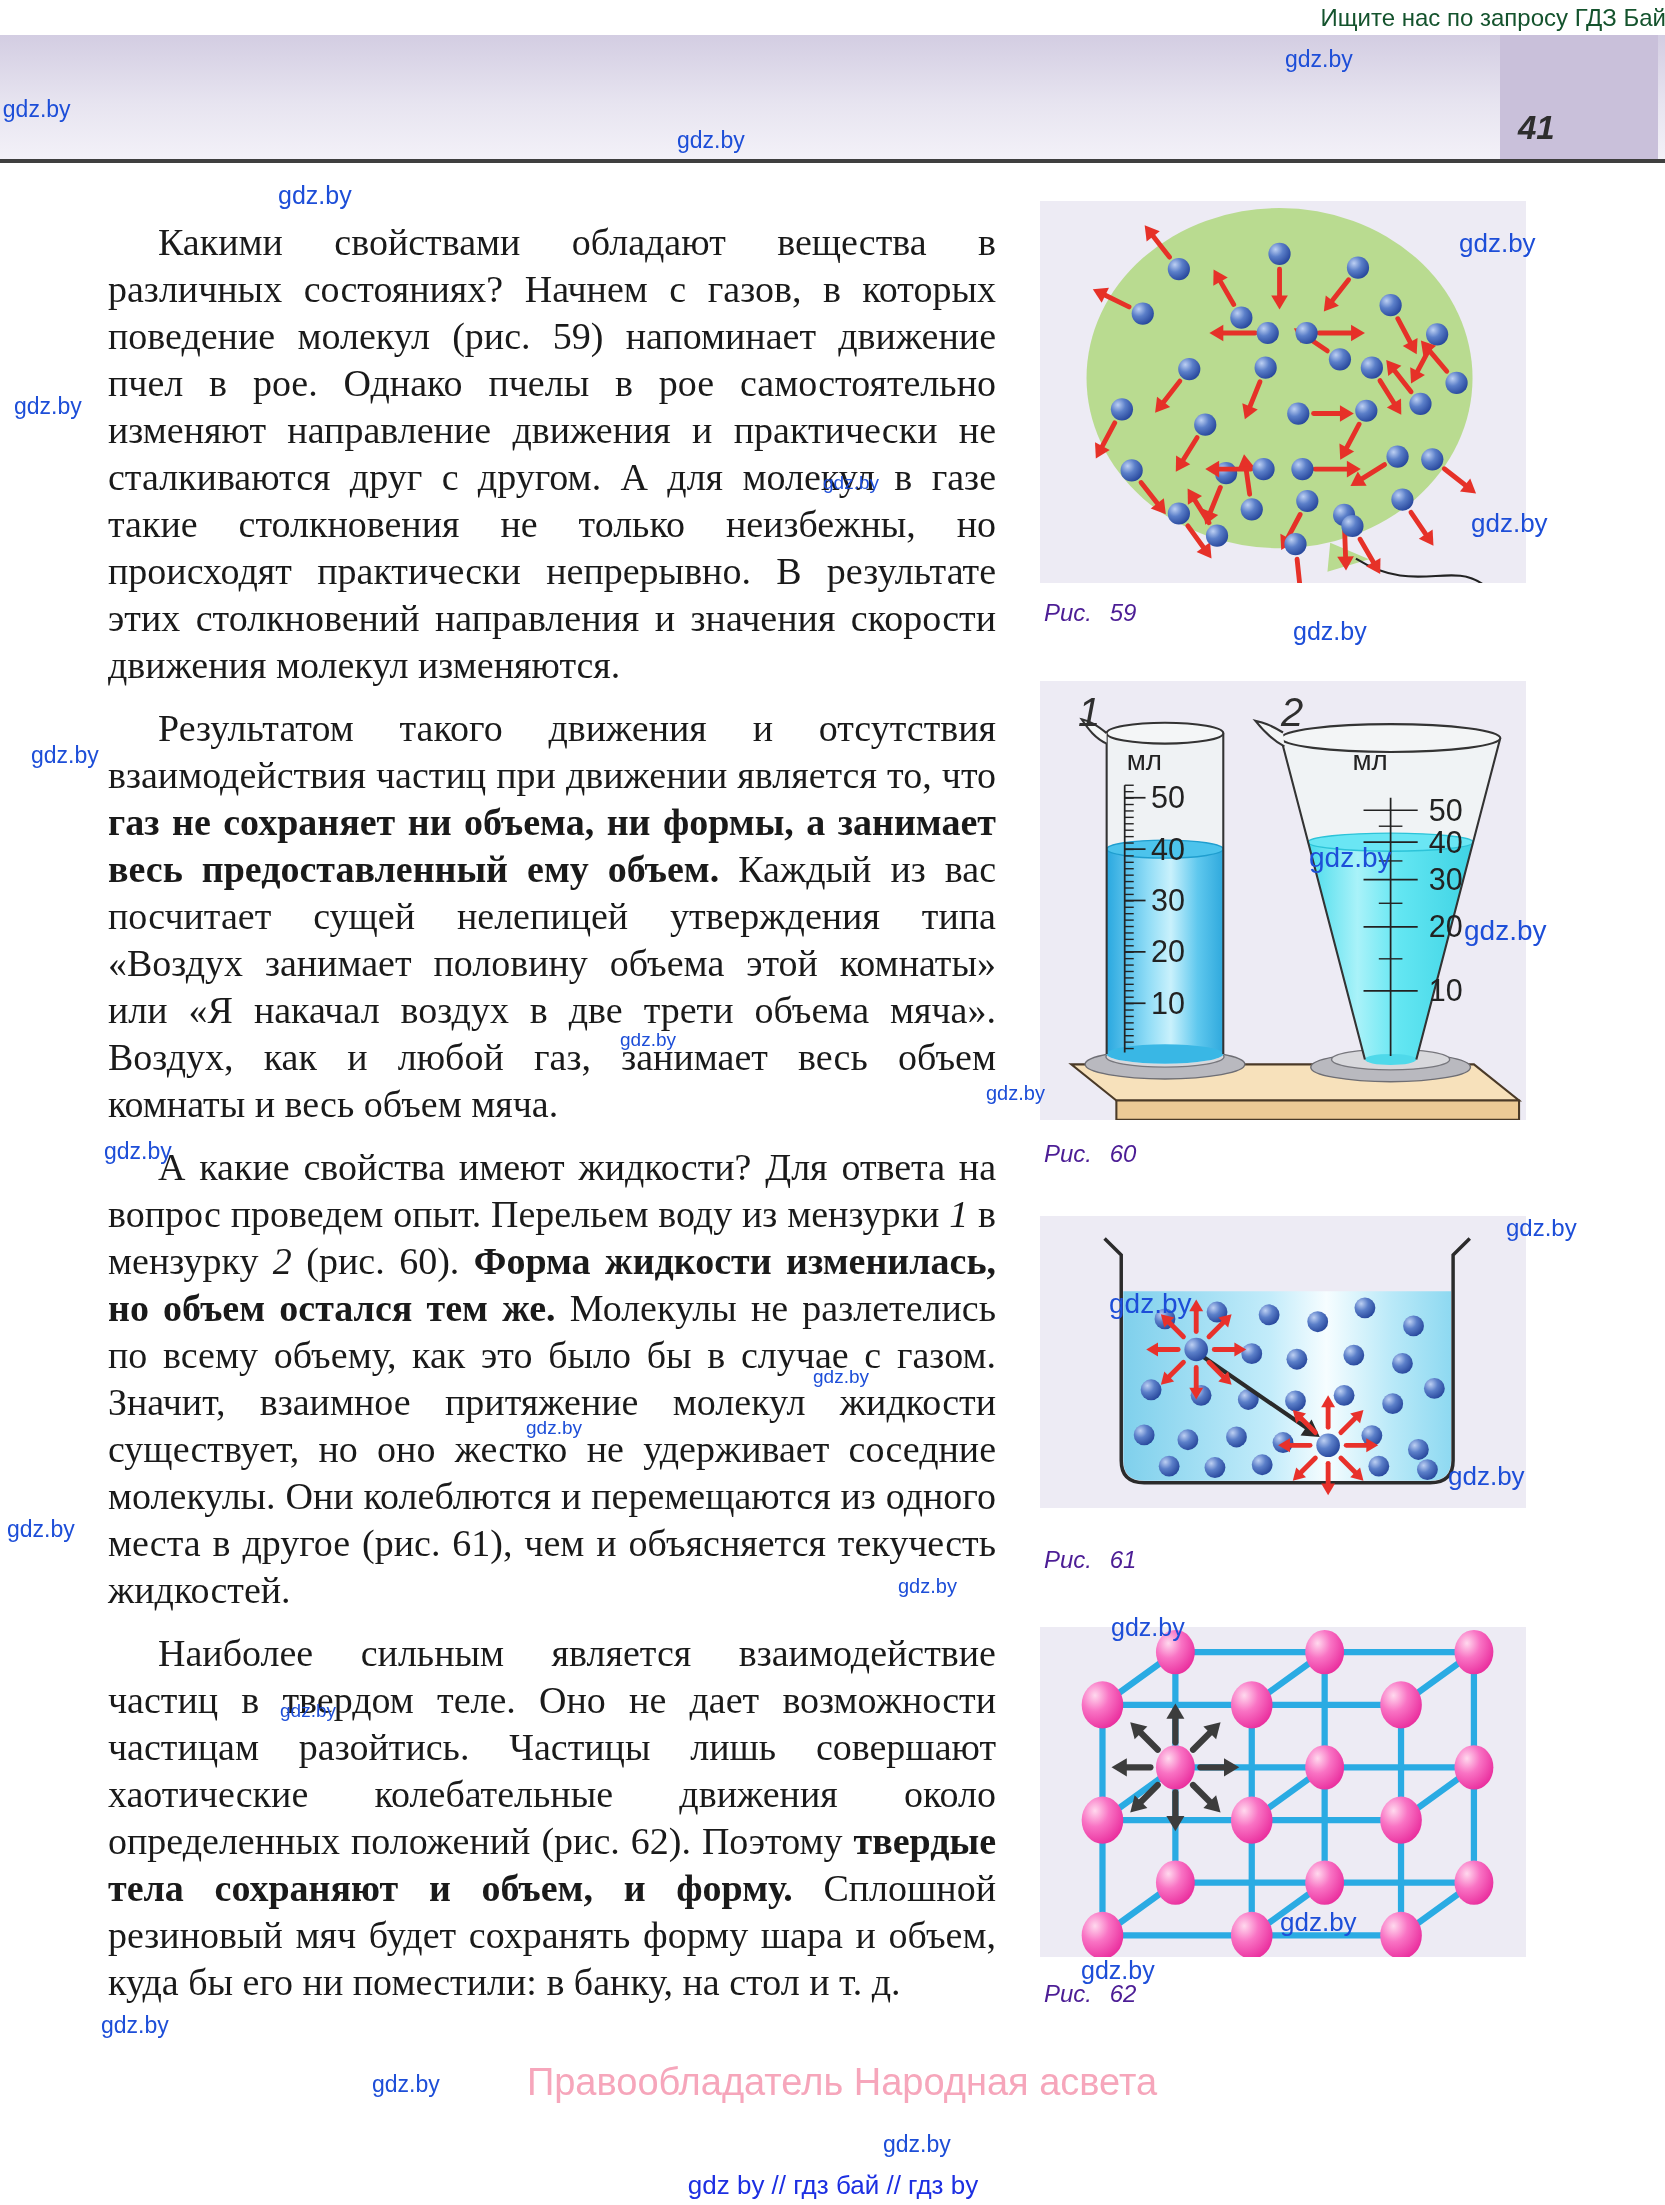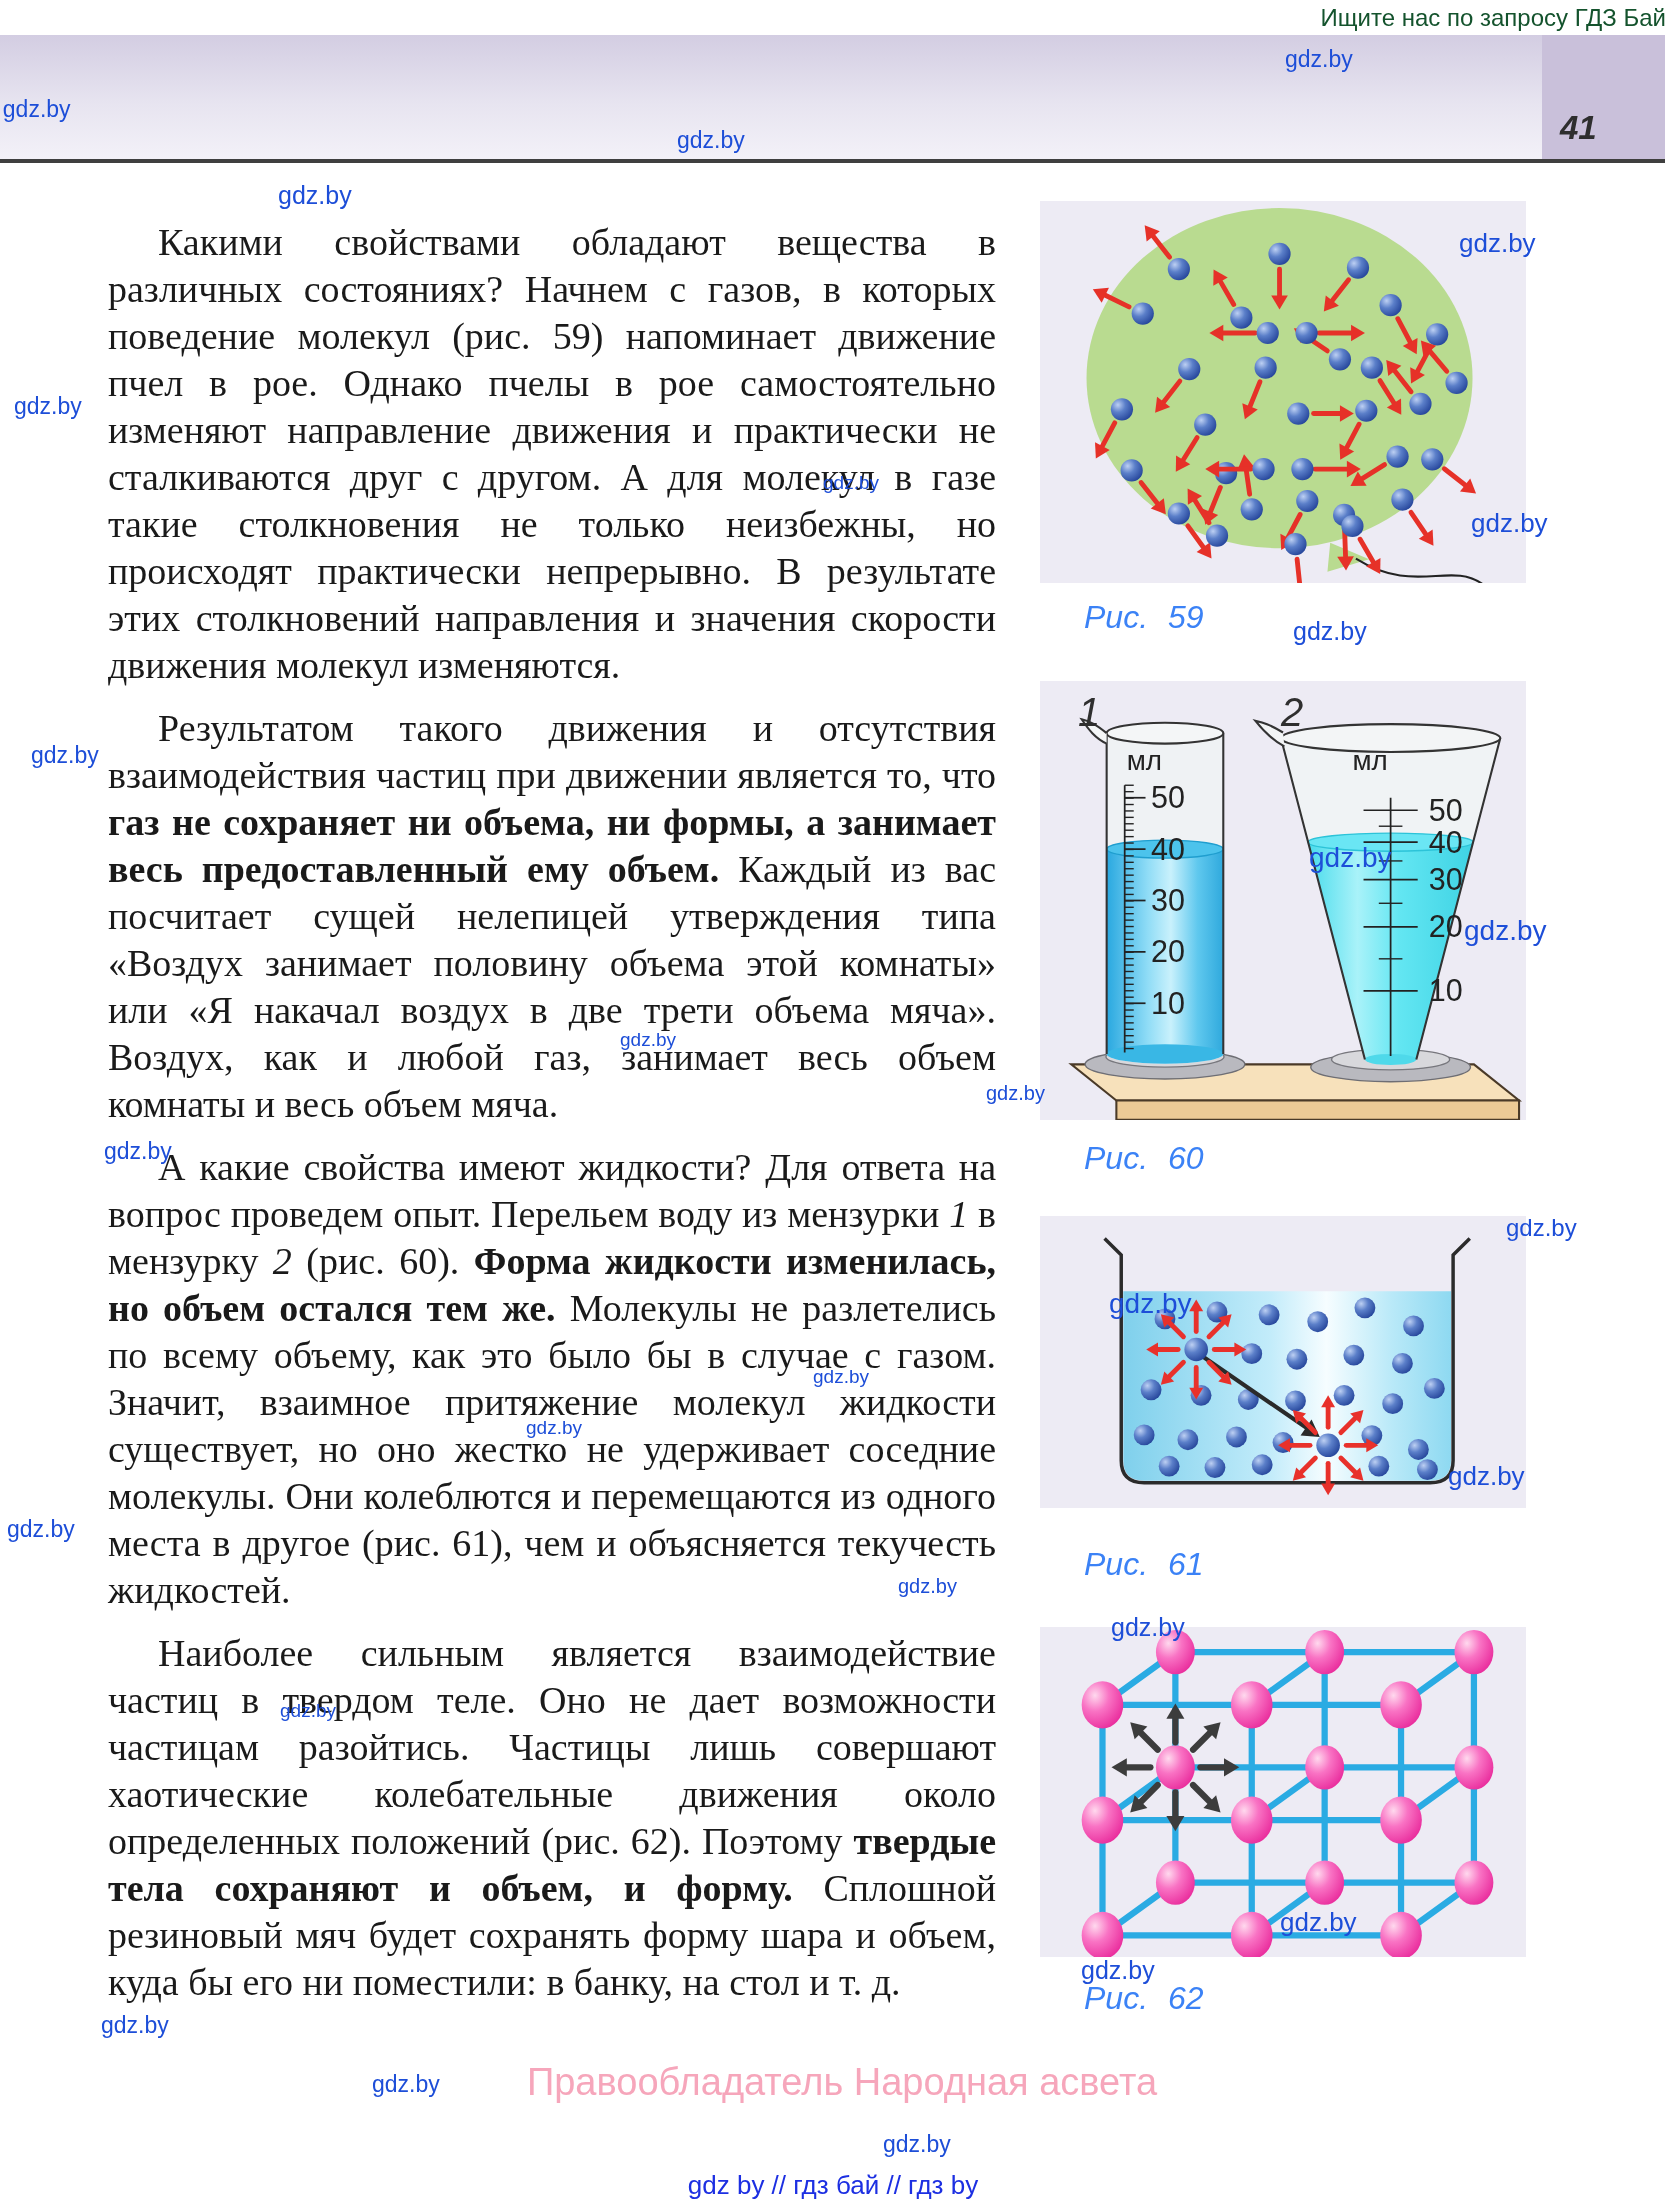--- a/index.html
+++ b/index.html
@@ -5,35 +5,35 @@
   html,body{margin:0;padding:0;background:#ffffff;}
   body{width:1666px;height:2205px;position:relative;overflow:hidden;
        font-family:"Liberation Serif", serif;}
   .top-banner{position:absolute;top:4.2px;left:0;width:100%;text-align:right;
       font-family:"Liberation Sans", sans-serif;font-size:24px;color:#14532d;}
   .header-band{position:absolute;top:35px;left:0;width:100%;height:124px;
       background:linear-gradient(180deg,#d3cde2 0%,#e7e4f0 55%,#f3f1f8 100%);}
   .header-title{position:absolute;left:0;right:179px;top:75px;text-align:right;
       font-family:"Liberation Sans", sans-serif;font-style:italic;font-size:33px;color:#333;
       word-spacing:9.7px;}
-  .page-number-box{position:absolute;right:0;top:0;bottom:0;width:124px;background:#c9c0da;}
+  .page-number-box{position:absolute;right:8px;top:0;bottom:0;width:158px;background:#c9c0da;}
   .page-number{position:absolute;left:18px;top:74px;font-family:"Liberation Sans", sans-serif;
       font-style:italic;font-weight:bold;font-size:33px;color:#2e2e2e;}
   .header-rule{position:absolute;top:159px;left:0;width:100%;height:3.5px;background:#3f3f3f;}
   .text-column{position:absolute;left:92px;top:203px;width:920px;color:#1a1a1a;}
   .text-column p{margin:16px;text-indent:50px;text-align:justify;
       font-size:38px;line-height:47px;}
   .fig-panel{position:absolute;left:1040px;width:486px;background:#edebf4;}
   #fig59{top:201px;height:382px;}
   #fig60{top:681px;height:439px;}
   #fig61{top:1216px;height:292px;}
   #fig62{top:1627px;height:330px;}
   .fig-panel svg{display:block;width:100%;height:100%;}
-  .fig-caption{position:absolute;left:1084px;font-family:"Liberation Sans", sans-serif;
-      font-style:italic;font-size:32px;color:#3b82f6;word-spacing:11px;}
+  .fig-caption{position:absolute;left:1044px;font-family:"Liberation Sans", sans-serif;
+      font-style:italic;font-size:24px;color:#4c1d95;word-spacing:11px;}
   #cap59{top:599px;} #cap60{top:1140px;} #cap61{top:1518px;margin-top:28px;} #cap62{top:1980px;}
   .cyl-label{position:absolute;font-family:"Liberation Sans", sans-serif;font-style:italic;
       font-size:40px;color:#2f2f2f;}
   #cyl-label-1{left:1078px;top:690px;} #cyl-label-2{left:1281px;top:690px;}
   .copyright{position:absolute;top:2061px;left:9px;width:100%;text-align:center;
       font-family:"Liberation Sans", sans-serif;font-size:38px;color:#f6a6bb;}
   .footer-links{position:absolute;top:2170px;left:0;width:100%;text-align:center;
       font-family:"Liberation Sans", sans-serif;font-size:26px;color:#1c2fe2;}
   .wm{position:absolute;font-family:"Liberation Sans", sans-serif;color:#1d4ed8;
       white-space:nowrap;}

